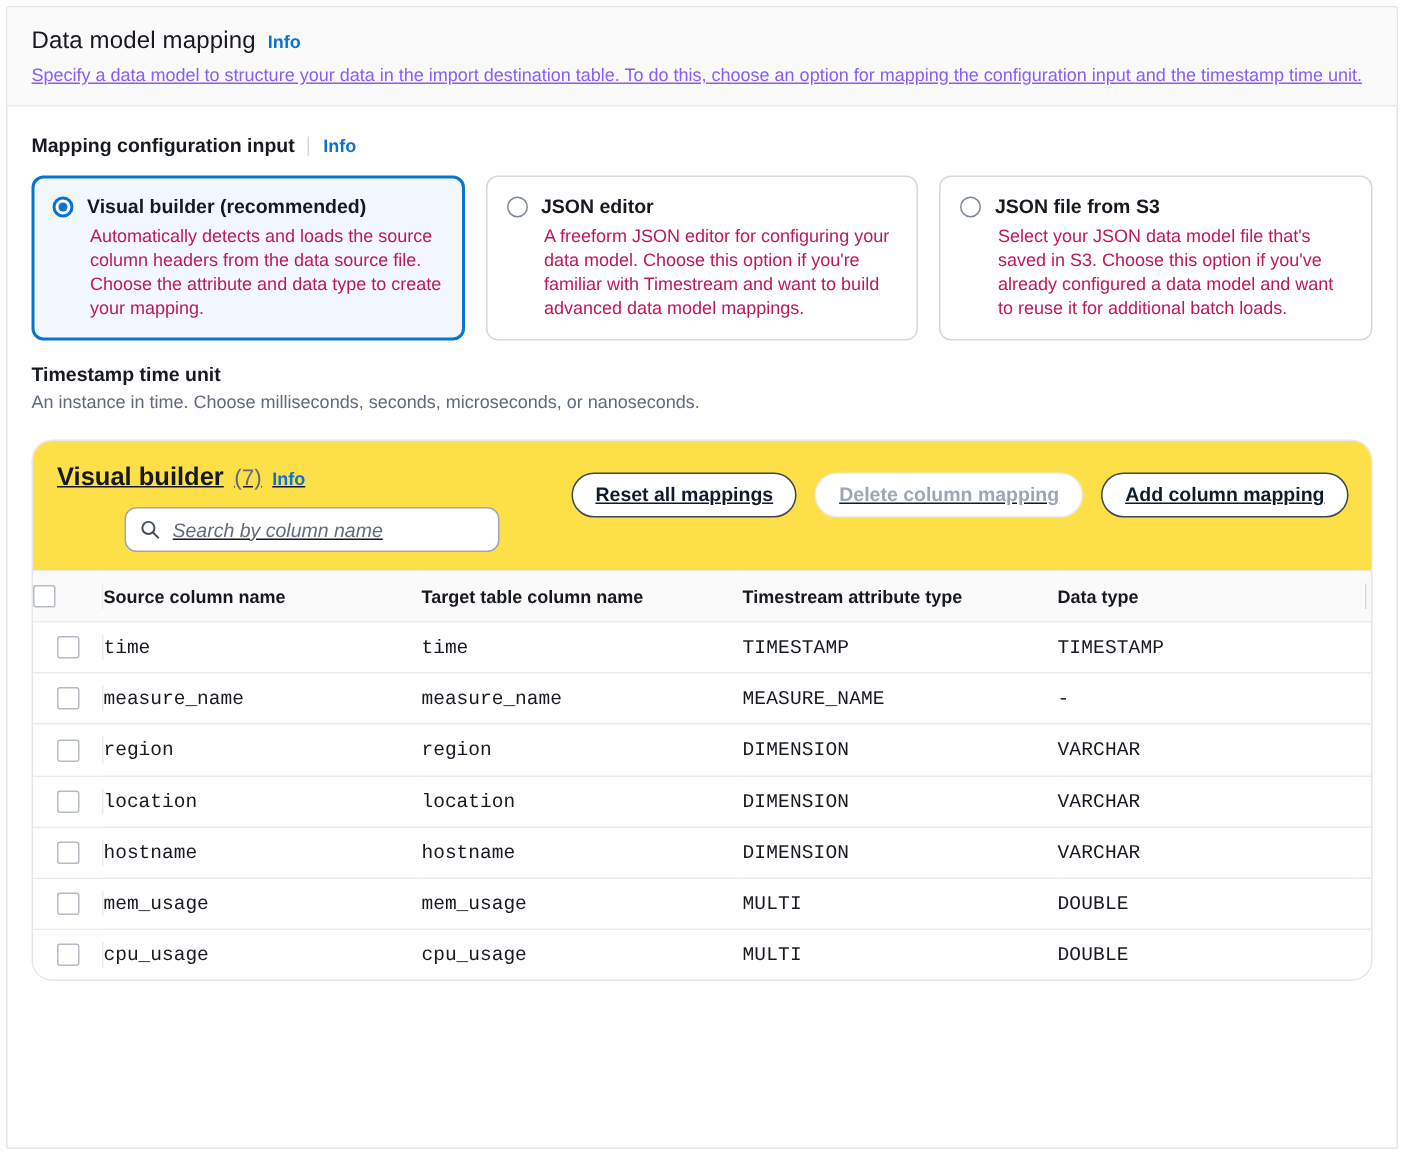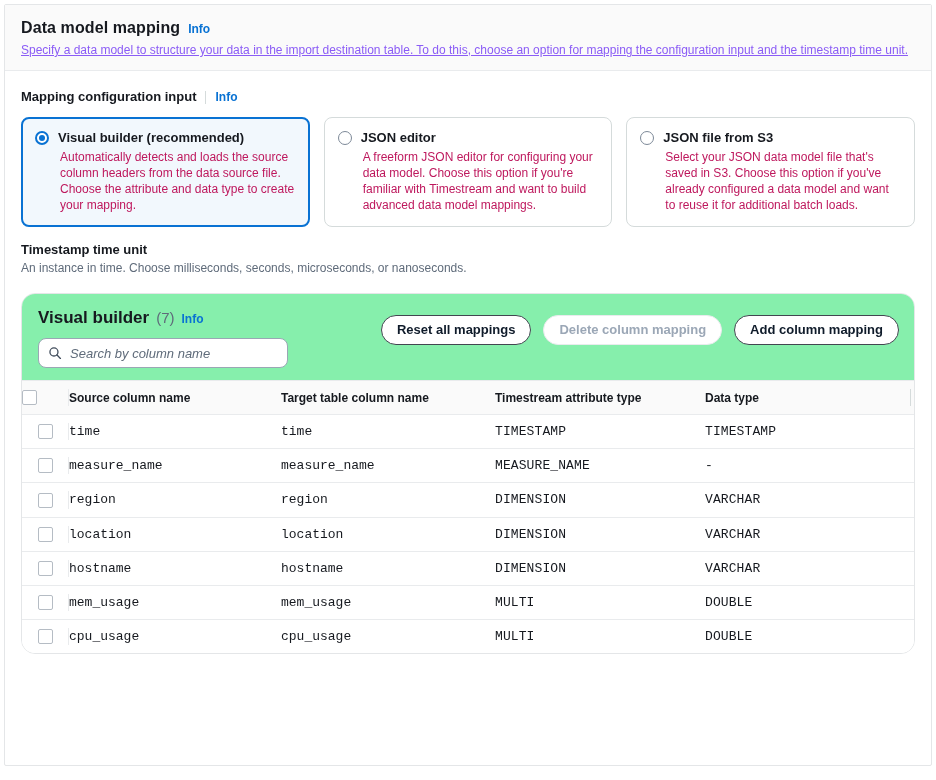--- a/index.html
+++ b/index.html
@@ -35,21 +35,21 @@
     background: #fafafa;
     border-bottom: 1px solid #e9ebed;
   }
   .panel-title-row {
     display: flex;
     align-items: baseline;
     gap: 8px;
   }
   .panel-title {
     font-size: 16px;
-    font-weight: bold;
+    font-weight: normal;
     color: #16191f;
     letter-spacing: 0.1px;
   }
   .info-link {
     font-size: 12px;
     font-weight: bold;
     color: #0972d3;
     text-decoration: none;
     cursor: pointer;
   }
@@ -177,21 +177,22 @@
     border: 1px solid #e4e6e8;
     border-radius: 14px;
     background: #ffffff;
     overflow: hidden;
   }
   .table-header {
     display: flex;
     align-items: flex-start;
     justify-content: space-between;
     padding: 14px 15px 12px 15px;
-    background: #86efac;
+    background: #fde047;
+    text-decoration: underline;
   }
   .tp-left { padding-left: 1px; }
   .tp-title-row {
     display: flex;
     align-items: baseline;
     gap: 7px;
   }
   .tp-title {
     font-size: 17px;
     font-weight: bold;
@@ -206,20 +207,21 @@
     margin-top: 10px;
     width: 250px;
     height: 30px;
     border: 1px solid #9aa7b4;
     border-radius: 8px;
     background: #ffffff;
     display: flex;
     align-items: center;
     padding: 0 9px;
     gap: 8px;
+    margin-left: 45px;
   }
   .search-input {
     border: none;
     outline: none;
     background: transparent;
     font-family: "Liberation Sans", sans-serif;
     font-size: 13px;
     font-style: italic;
     color: #5f6b7a;
     width: 100%;

